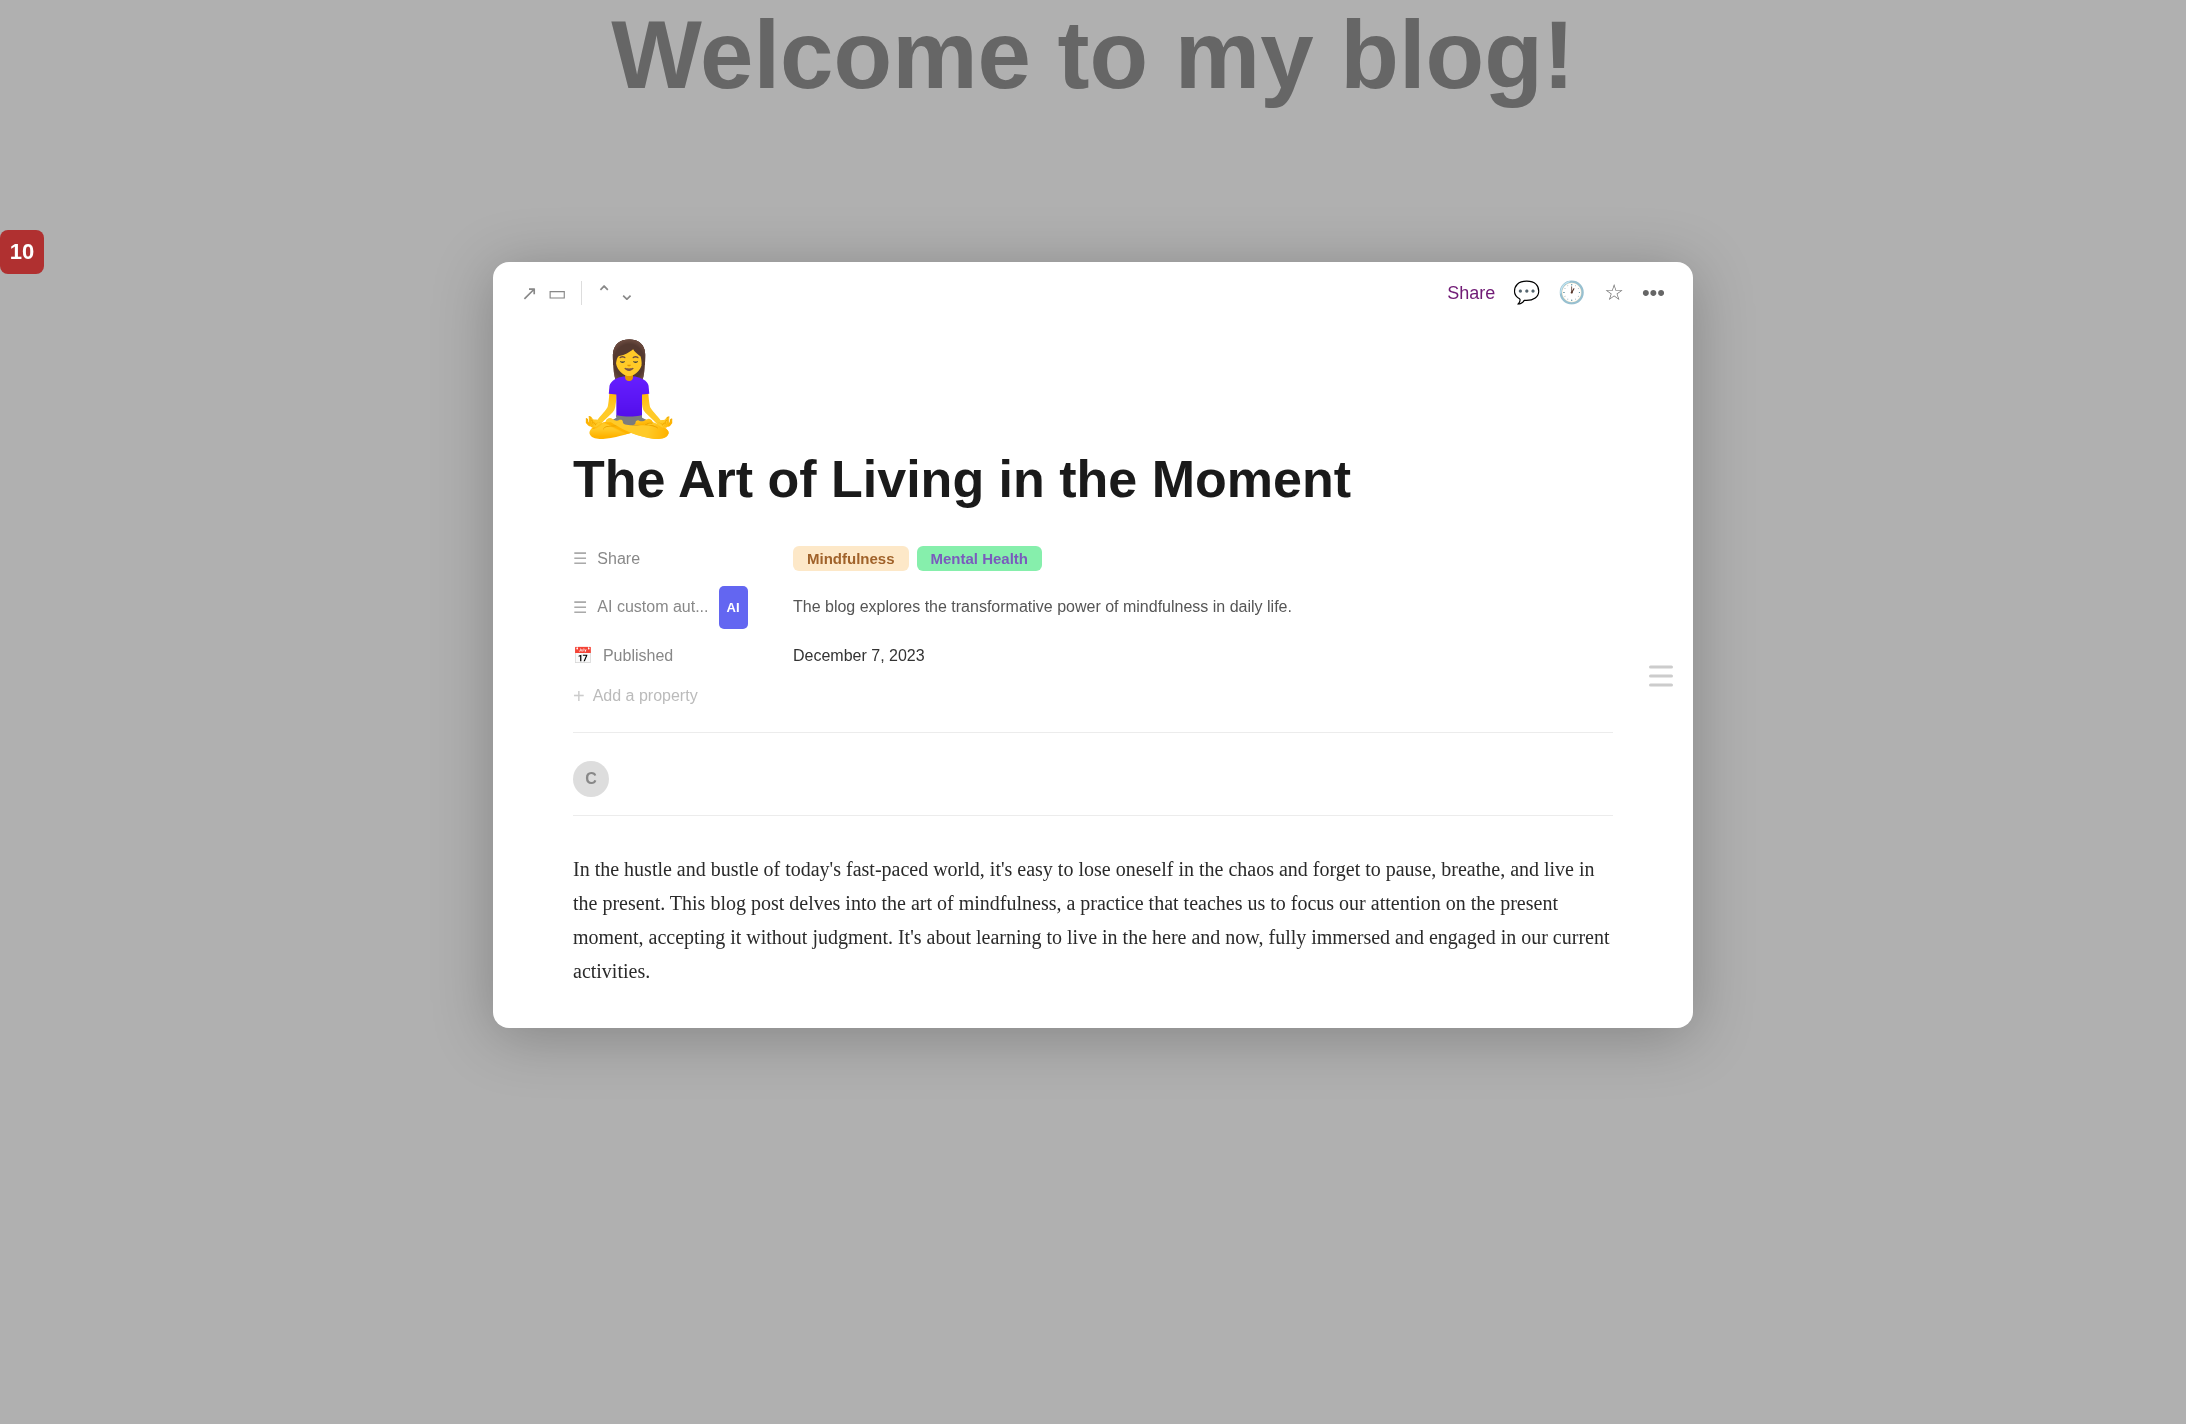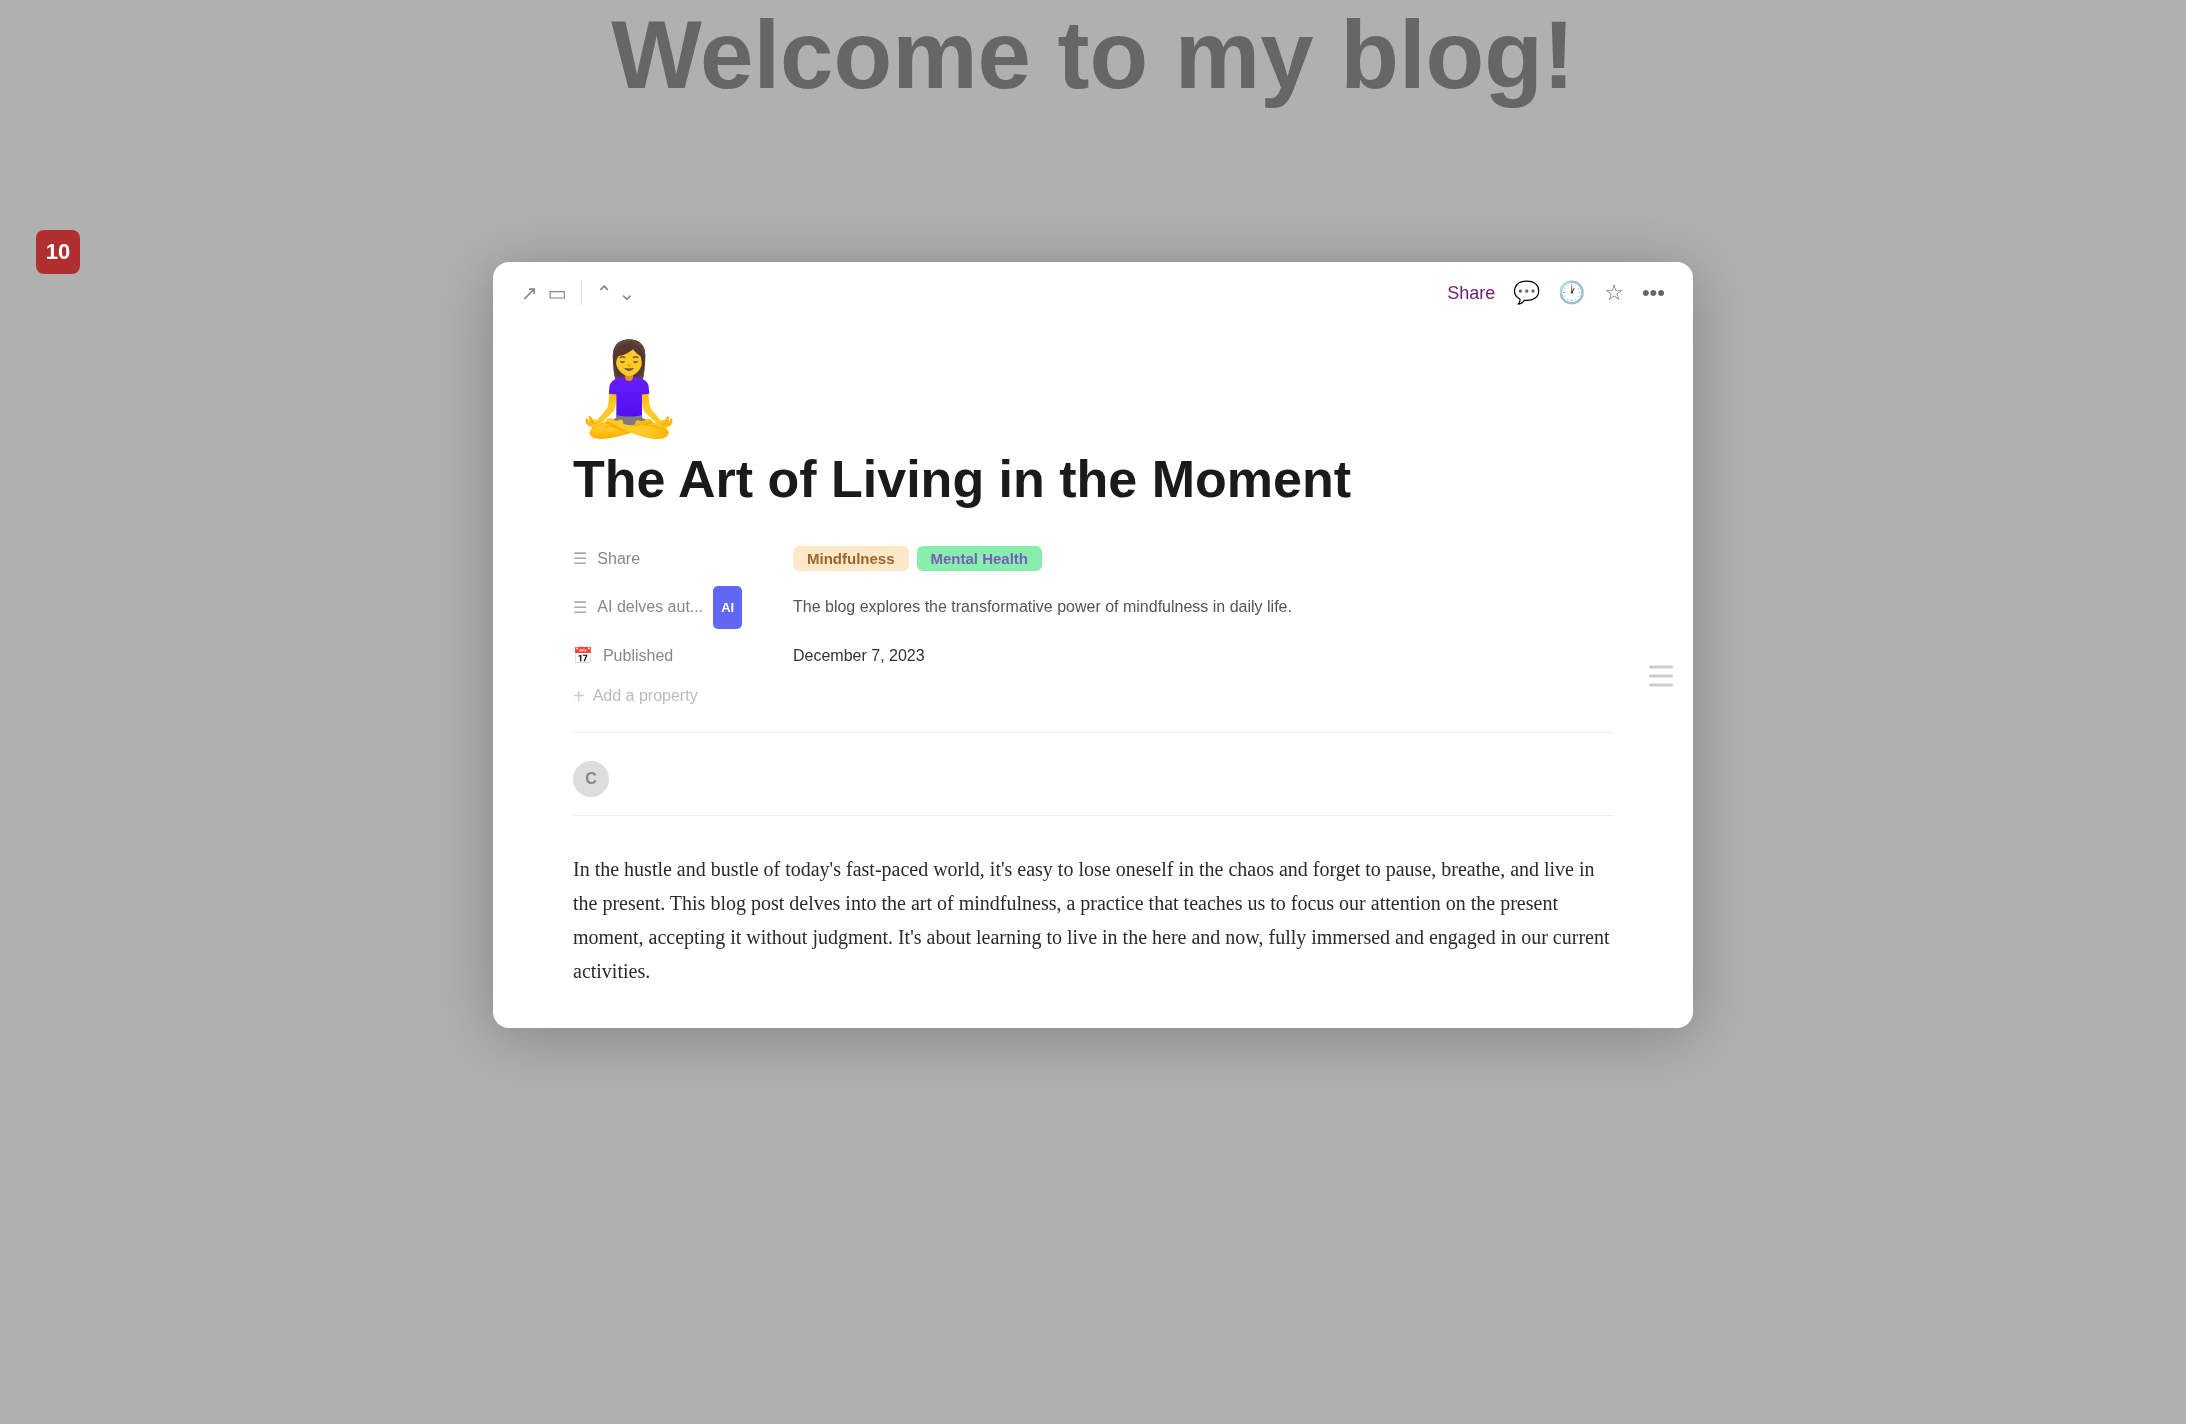--- a/index.html
+++ b/index.html
@@ -35,21 +35,20 @@
       color: white;
       font-size: 22px;
       font-weight: bold;
       width: 44px;
       height: 44px;
       border-radius: 8px;
       display: flex;
       align-items: center;
       justify-content: center;
       z-index: 10;
-      margin-left: 36px;
     }
 
     .modal-overlay {
       position: relative;
       z-index: 5;
       width: 1200px;
       min-height: 900px;
     }
 
     .modal {
@@ -312,21 +311,21 @@
           </div>
           <div class="property-value">
             <span class="tag tag-mindfulness">Mindfulness</span>
             <span class="tag tag-mental-health">Mental Health</span>
           </div>
         </div>
 
         <div class="property-row">
           <div class="property-label">
             <span class="property-label-icon">☰</span>
-            <span>AI delves aut...</span>
+            <span>AI custom aut...</span>
             <span class="ai-badge">AI</span>
           </div>
           <div class="property-value">
             <span class="property-text">The blog explores the transformative power of mindfulness in daily life.</span>
           </div>
         </div>
 
         <div class="property-row">
           <div class="property-label">
             <span class="property-label-icon">📅</span>

